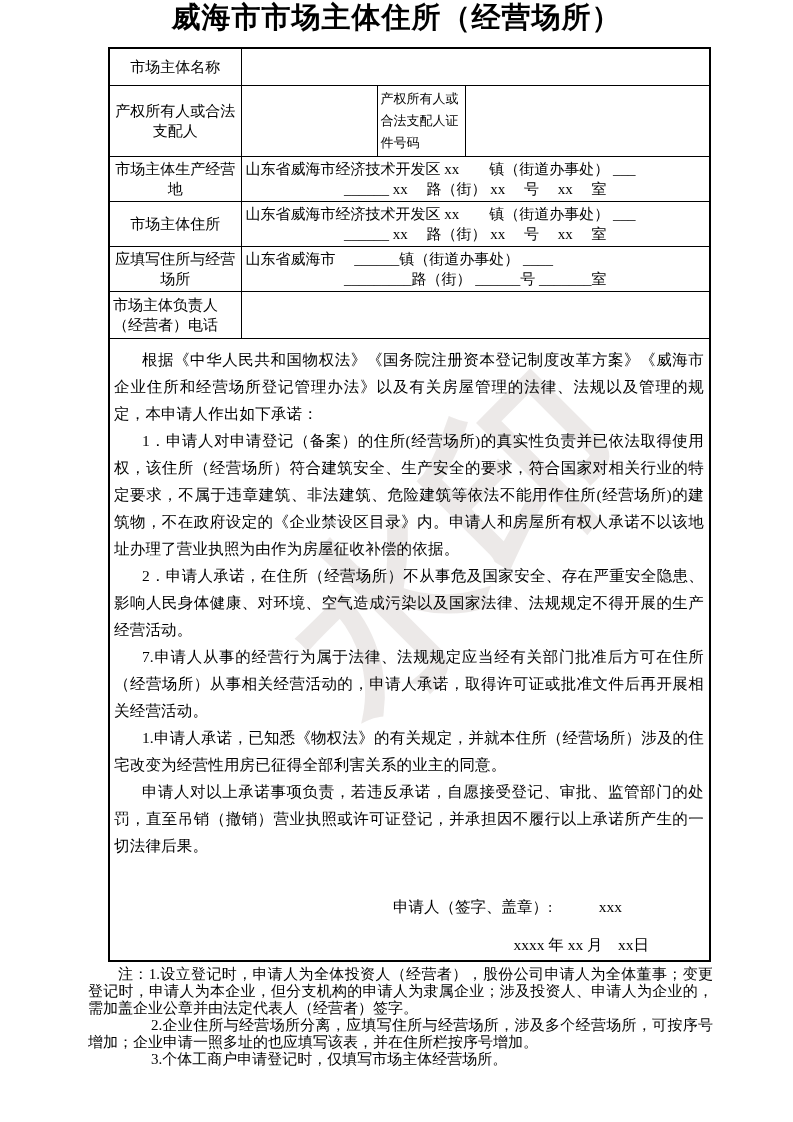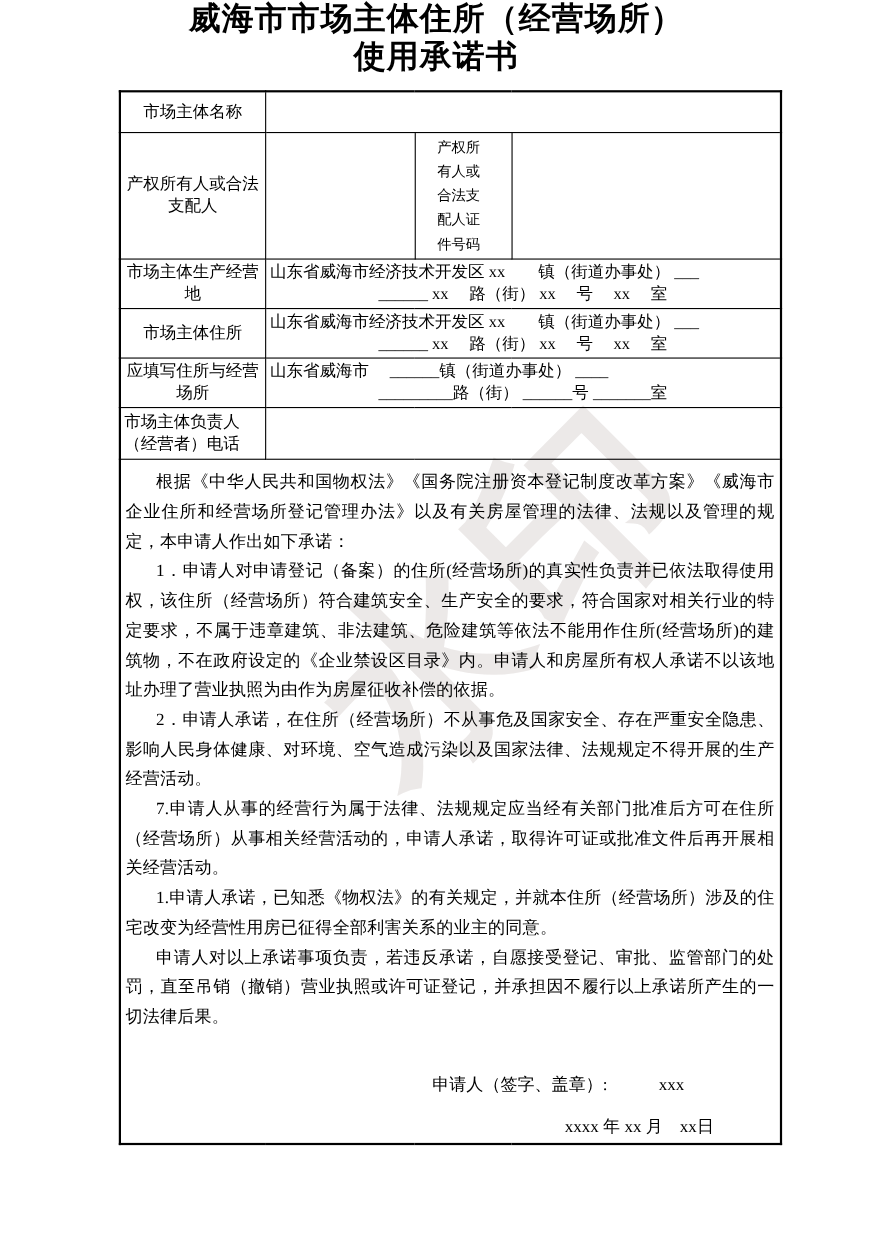--- a/index.html
+++ b/index.html
@@ -44,21 +44,21 @@
     font-size:15px;
   }
   td.lbl {
     text-align:center;
     font-size:14px;
     padding:2px 3px;
     line-height:20px;
     letter-spacing:0px;
   }
   td.lbl.left { text-align:left; }
-  td.lbl.sub { font-size:13px; padding:2px 20px; line-height:22px; text-align:left; }
+  td.lbl.sub { font-size:13px; padding:2px 3px; line-height:22px; text-align:left; }
   td.val { padding:2px 4px; }
   td.addr { padding:1px 4px; line-height:20px; font-size:15px; vertical-align:middle; }
   .a2 { text-align:center; }
   td.big {
     vertical-align:top;
     padding:7px 5px 4px 4px;
   }
   .cp {
     font-size:15.5px;
     line-height:27px;
@@ -90,21 +90,20 @@
 </style>
 </head>
 <body>
 
 <div class="page">
 
   <div class="watermark">水印</div>
 
   <div class="title">
     <div>威海市市场主体住所（经营场所）</div>
-    <div>使用承诺书</div>
   </div>
 
   <table class="form">
     <colgroup>
       <col style="width:132px">
         <col style="width:136px">
         <col style="width:88px">
         <col style="width:245px">
     </colgroup>
 
@@ -158,14 +157,19 @@
         <p class="cp">7.申请人从事的经营行为属于法律、法规规定应当经有关部门批准后方可在住所（经营场所）从事相关经营活动的，申请人承诺，取得许可证或批准文件后再开展相关经营活动。</p>
         <p class="cp">1.申请人承诺，已知悉《物权法》的有关规定，并就本住所（经营场所）涉及的住宅改变为经营性用房已征得全部利害关系的业主的同意。</p>
         <p class="cp">申请人对以上承诺事项负责，若违反承诺，自愿接受登记、审批、监管部门的处罚，直至吊销（撤销）营业执照或许可证登记，并承担因不履行以上承诺所产生的一切法律后果。</p>
         <div class="sig">申请人（签字、盖章）:　　　xxx</div>
         <div class="dateline">xxxx  年 xx 月　xx日</div>
       </td>
     </tr>
   </tbody>
     </table>
 
+  <div class="notes">
+    <p class="n1">注：1.设立登记时，申请人为全体投资人（经营者），股份公司申请人为全体董事；变更登记时，申请人为本企业，但分支机构的申请人为隶属企业；涉及投资人、申请人为企业的，需加盖企业公章并由法定代表人（经营者）签字。</p>
+    <p class="n2">2.企业住所与经营场所分离，应填写住所与经营场所，涉及多个经营场所，可按序号增加；企业申请一照多址的也应填写该表，并在住所栏按序号增加。</p>
+    <p class="n2">3.个体工商户申请登记时，仅填写市场主体经营场所。</p>
+  </div>
 
 </div>
 
 </body></html>

